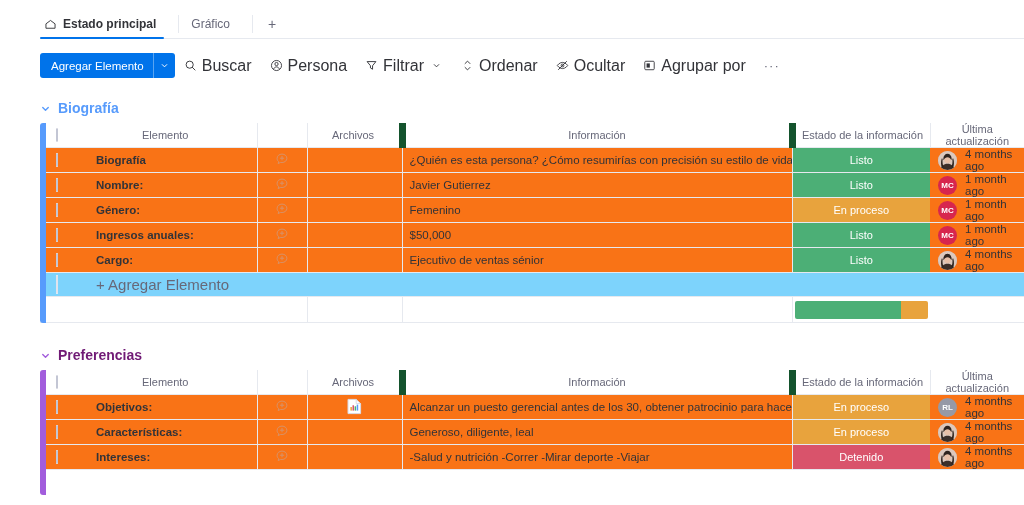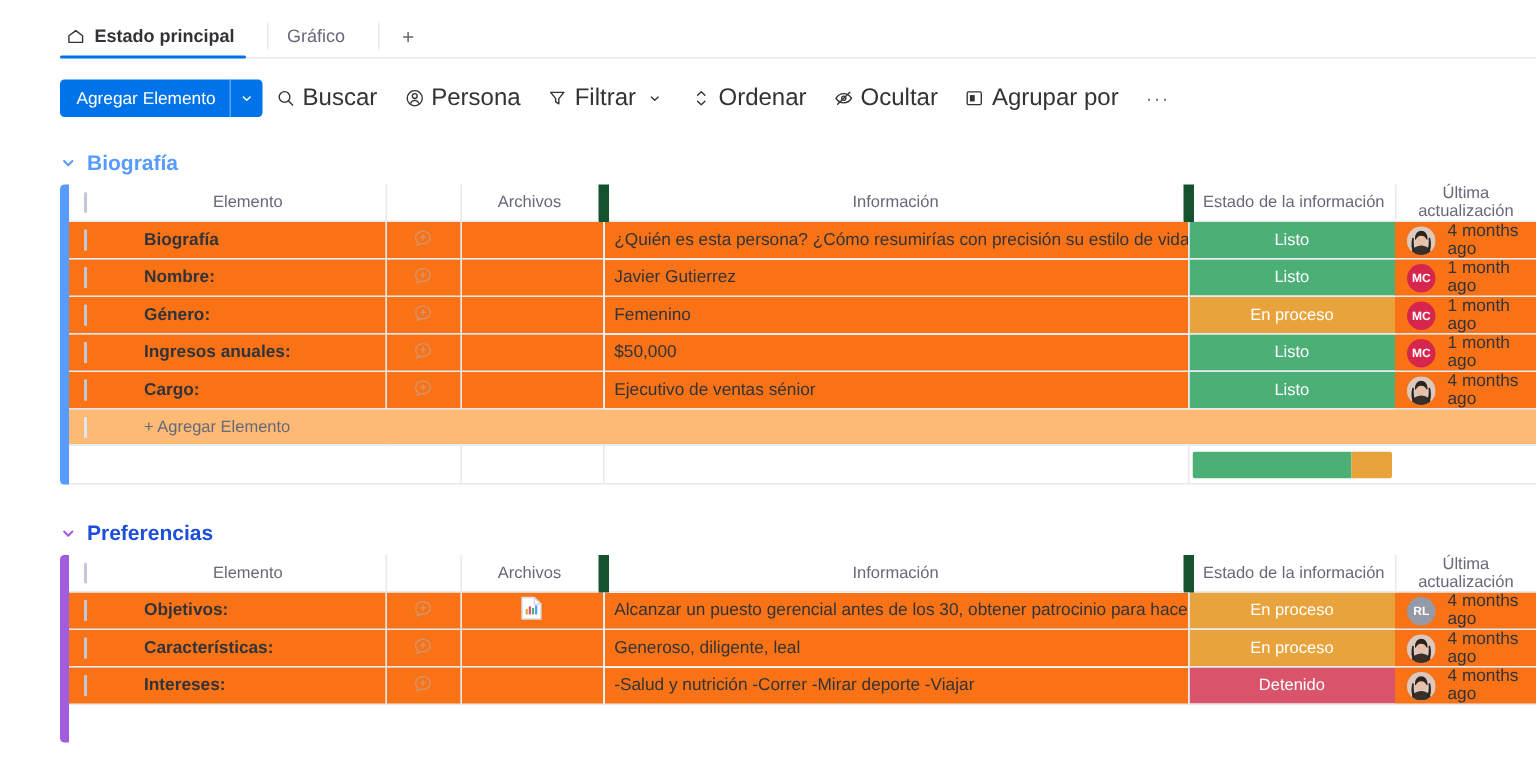--- a/index.html
+++ b/index.html
@@ -127,22 +127,22 @@
 
   .status-cell {
     display: flex; align-items: center; justify-content: center;
     height: 24px; color: #fff; font-size: 11px;
   }
 
   .addcmt-ico { display: inline-flex; opacity: .5; }
   .file-ico { display: inline-flex; }
 
   .addrow td {
-    height: 24px; font-size: 11px; color: #676879;
-    border-bottom: 1px solid #e6e9ef; background: #fdba74;
+    height: 24px; font-size: 15px; color: #676879;
+    border-bottom: 1px solid #e6e9ef; background: #7dd3fc;
   }
   .addrow td.lbl { padding-left: 22px; }
   .addrow .chk { border-color: #e1e3ed; }
 
   .sumrow td { height: 26px; background: #fff; border-bottom: 1px solid #e6e9ef; }
   .sumrow td.s-a { border-right: 1px solid #e6e9ef; }
   .sumbar { display: flex; height: 18px; margin: 0 2px; border-radius: 2px; overflow: hidden; }
 
   .upd-cell { display: flex; align-items: center; gap: 8px; }
   .avatar {
@@ -433,21 +433,21 @@
                     <div style="background:#e8a33d;width:20%"></div>
                   </div>
                 </td>
                 <td></td>
               </tr>
             </tbody>
           </table>
         </div>
       </div>
       <div class="group" style="margin-top: 24px;">
-        <div class="group-head" style="color:#1d4ed8">
+        <div class="group-head" style="color:#701a75">
           <span class="group-caret">
             <svg width="11" height="11" viewBox="0 0 12 12" fill="none" stroke="#a25ddc" stroke-width="1.5" stroke-linecap="round" stroke-linejoin="round">
               <polyline points="3,4.8 6,7.8 9,4.8"></polyline>
             </svg>
           </span>
           <span>Preferencias</span>
         </div>
         <div class="board">
           <div class="colorbar" style="background: rgb(162, 93, 220); height: 125px;"></div>
           <table class="bt">

